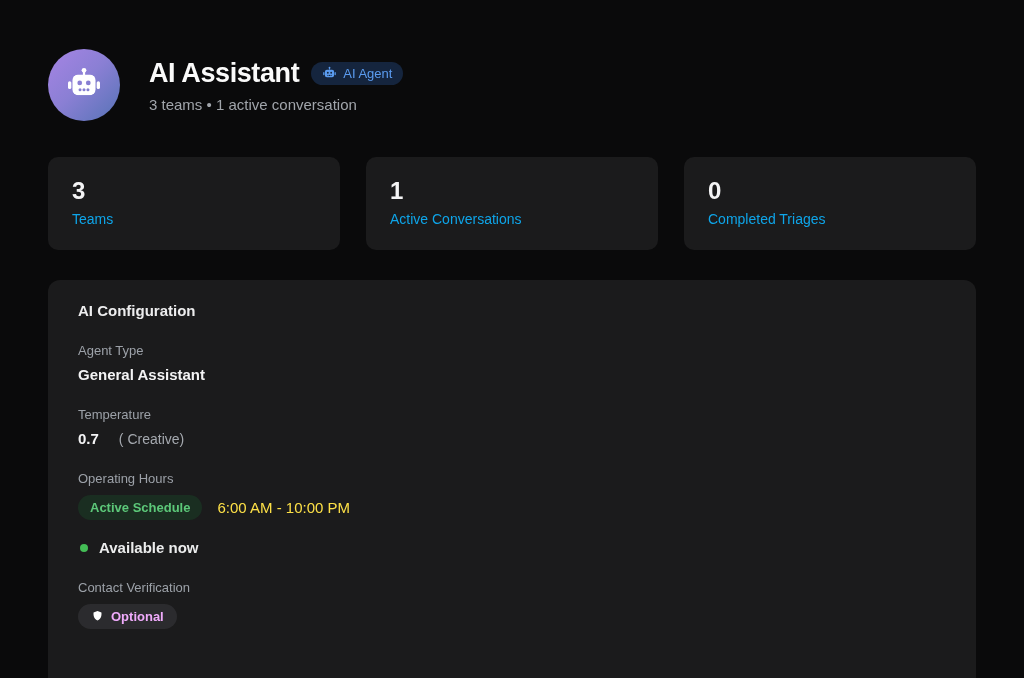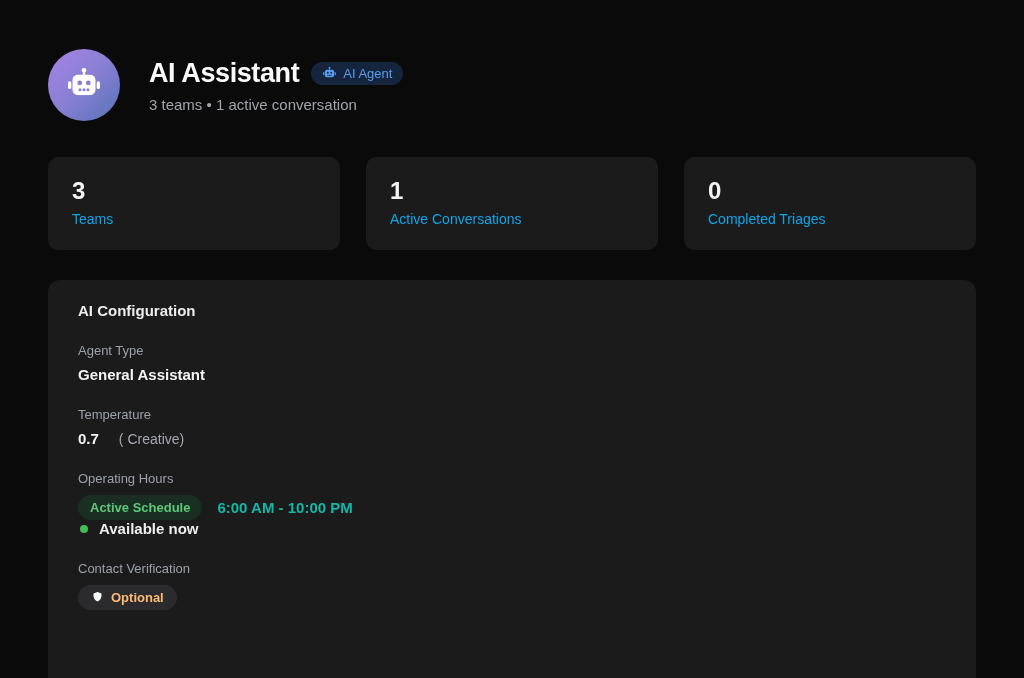--- a/index.html
+++ b/index.html
@@ -56,29 +56,29 @@
   .field-value { margin-top:8px; font-size:15px; font-weight:bold; color:#f4f4f5; }
   .temp-suffix { font-weight:normal; color:#a5a9af; font-size:14px; margin-left:20px; }
 
   .hours-row { margin-top:9px; display:flex; align-items:center; gap:15px; }
   .schedule-badge {
     display:inline-flex; align-items:center;
     background:#1a2e21; color:#5cc879;
     font-size:13px; font-weight:bold;
     padding:5px 12px; border-radius:999px;
   }
-  .hours-time { font-size:15px; font-weight:bold; color:#14b8a6; }
-  .availability-row { display:flex; align-items:center; gap:11px; padding-left:2px; }
+  .hours-time { font-size:15px; font-weight:normal; color:#fde047; }
+  .availability-row { margin-top:19px; display:flex; align-items:center; gap:11px; padding-left:2px; }
   .status-dot { width:8px; height:8px; border-radius:50%; background:#44bd56; }
   .availability-text { font-size:15px; font-weight:bold; color:#eceded; }
 
   .optional-badge {
     margin-top:9px;
     display:inline-flex; align-items:center; gap:7px;
-    background:#2b2b2e; color:#fdba74;
+    background:#2b2b2e; color:#f0abfc;
     font-size:13px; font-weight:bold;
     padding:5px 13px; border-radius:999px;
   }
   .optional-badge svg { width:13px; height:13px; color:#ffffff; }
 </style>
 </head>
 <body>
 
 <svg width="0" height="0" style="position:absolute" aria-hidden="true">
   <defs>

